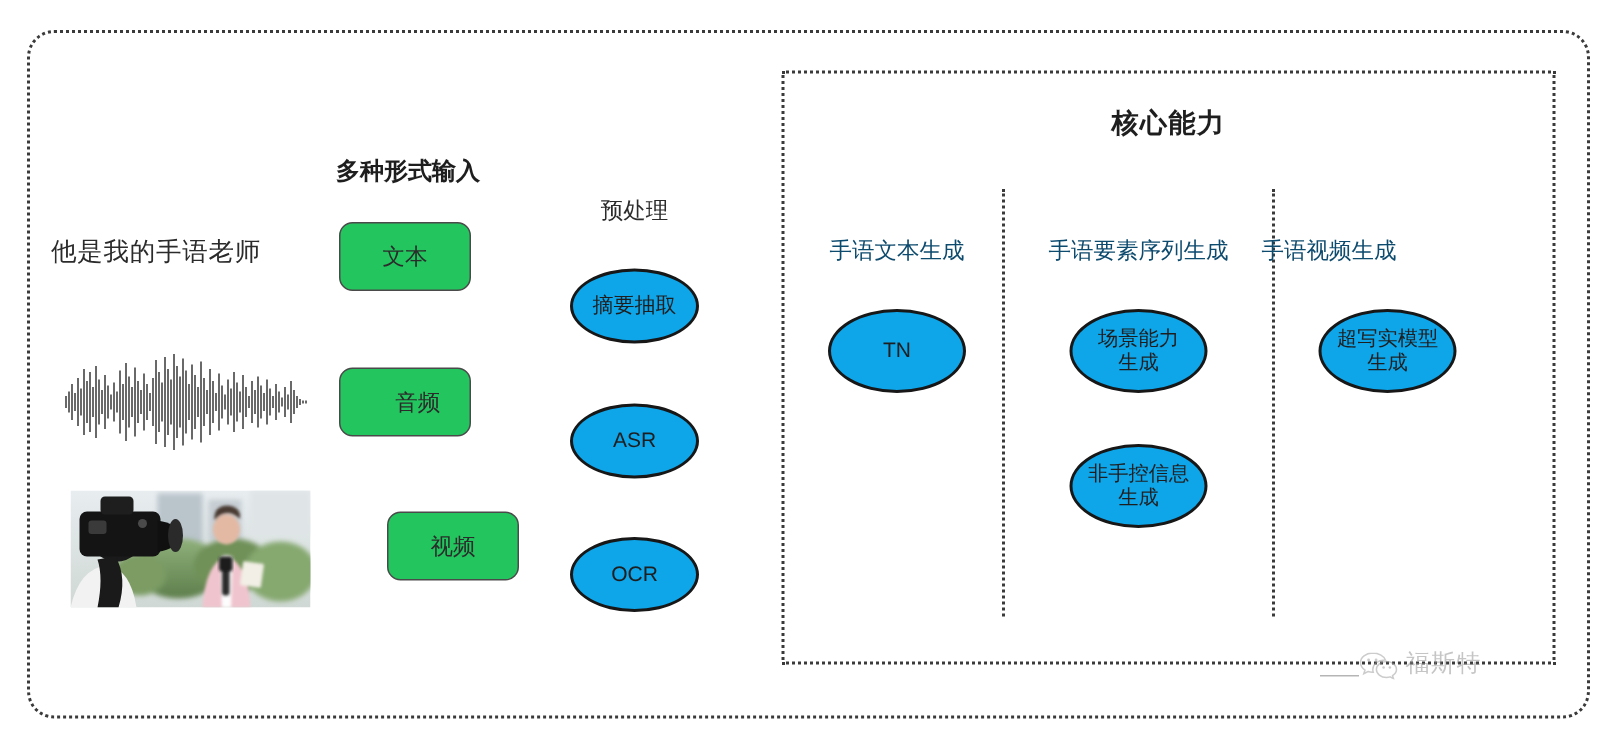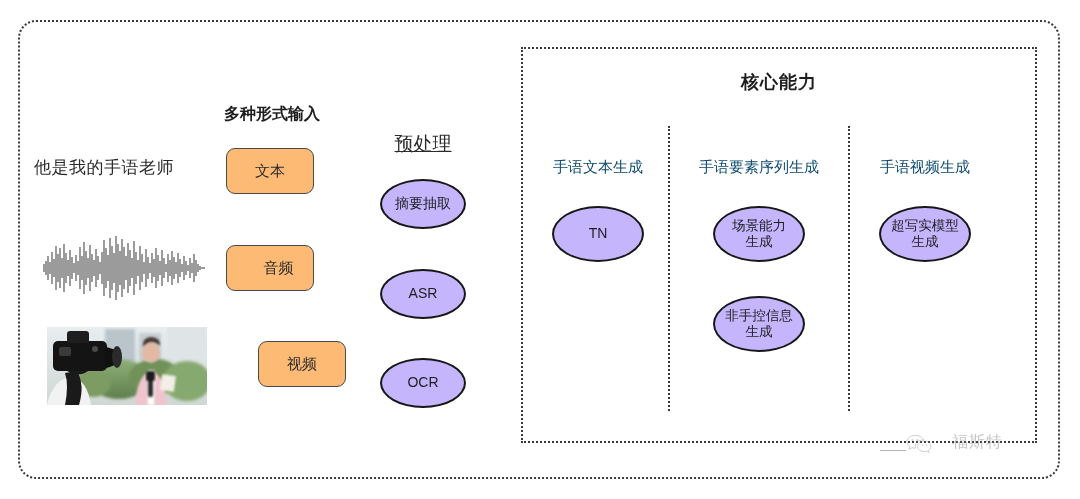--- a/index.html
+++ b/index.html
@@ -82,21 +82,21 @@
     width: 88px;
     height: 46px;
     border: 1.6px solid #4a4a4a;
     border-radius: 9px;
     box-sizing: border-box;
     display: flex;
     align-items: center;
     justify-content: center;
     font-size: 15px;
     color: #2b2b2b;
-    background: #fdba74;
+    background: #22c55e;
   }
   .btn-text  { top: 148px; }
   .btn-audio { top: 245px; padding-left: 17px; }
   .btn-video { top: 341px; margin-left: 32px; }
 
   
   .waveform {
     position: absolute;
     left: 40px;
     top: 234px;
@@ -111,39 +111,38 @@
     top: 327px;
     width: 160px;
     height: 78px;
     overflow: hidden;
   }
 
   
   .sub-label {
     position: absolute;
     text-align: center;
-    font-size: 19px;
+    font-size: 15px;
     color: #2b2b2b;
-    text-decoration: underline;
   }
   .label-preprocess { left: 352px; top: 131px; width: 142px; }
 
   .ellipse {
     position: absolute;
     border: 2.2px solid #171717;
     border-radius: 50%;
     box-sizing: border-box;
     display: flex;
     align-items: center;
     justify-content: center;
     text-align: center;
     font-size: 14px;
     line-height: 1.22;
     color: #1e1e1e;
-    background: #c4b5fd;
+    background: #0ea5e9;
   }
   .el-scene { width: 86px; height: 50px; left: 380px; }
   .el-abstract { top: 179px; }
   .el-asr      { top: 269px; }
   .el-ocr      { top: 358px; }
 
   
   .col-divider {
     position: absolute;
     top: 126px;
@@ -156,40 +155,40 @@
 
   .col-label {
     position: absolute;
     top: 158px;
     text-align: center;
     font-size: 15px;
     color: #0c4a6e;
   }
   .col-label-1 { left: 528px; width: 140px; }
   .col-label-2 { left: 670px; width: 178px; }
-  .col-label-3 { left: 850px; width: 150px; }
+  .col-label-3 { left: 811px; width: 150px; }
 
   .el-core { width: 92px; height: 56px; }
   .el-core.small-text { font-size: 13.5px; }
 
   .core-r1 { top: 206px; }
   .core-r2 { top: 296px; }
 
   .core-c1 { left: 552px; }
   .core-c2 { left: 713px; }
   .core-c3 { left: 879px; }
 
   
   .watermark {
     position: absolute;
     left: 906px;
     top: 432px;
     display: flex;
     align-items: center;
-    gap: 20px;
+    gap: 5px;
     opacity: 0.5;
   }
   .wm-text {
     font-size: 16px;
     color: #8c8c8c;
     letter-spacing: 1px;
   }
   .wm-dash {
     position: absolute;
     left: 880px;

